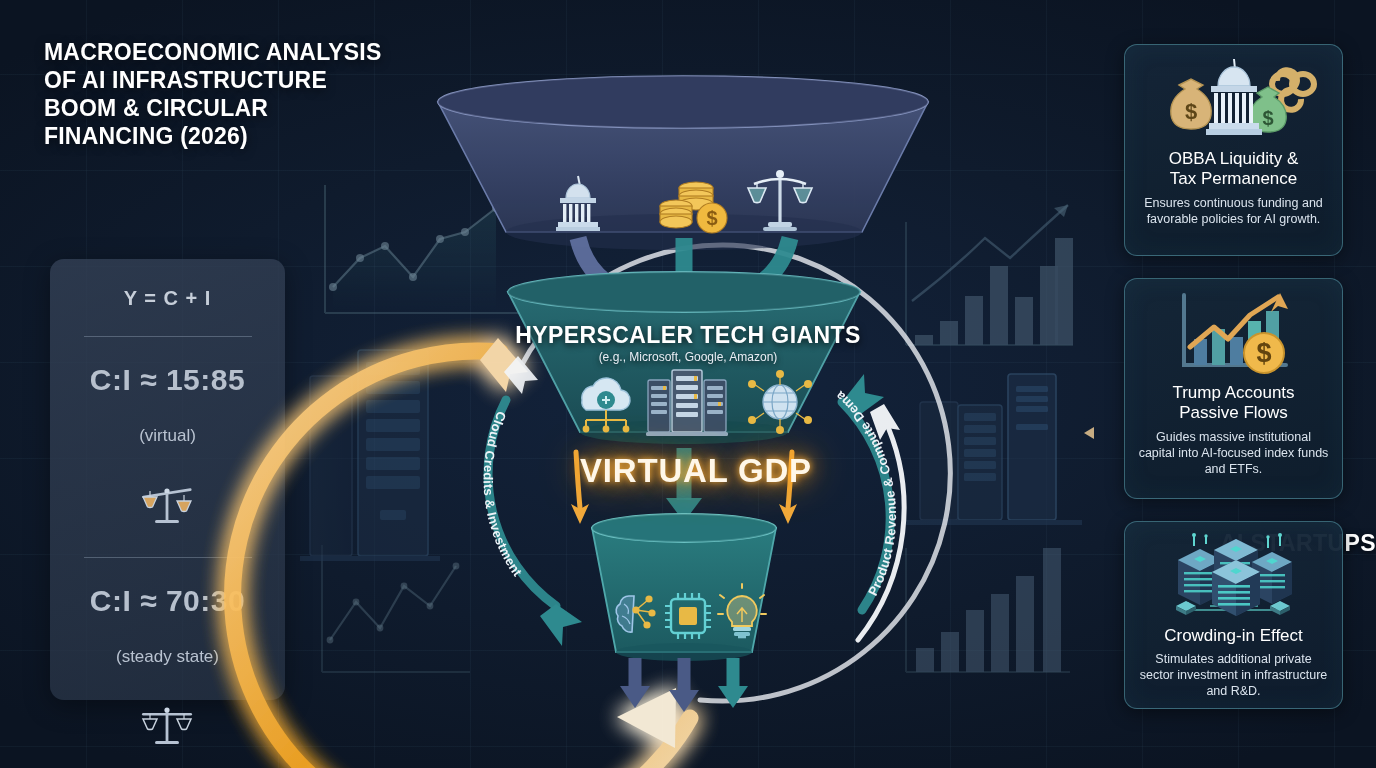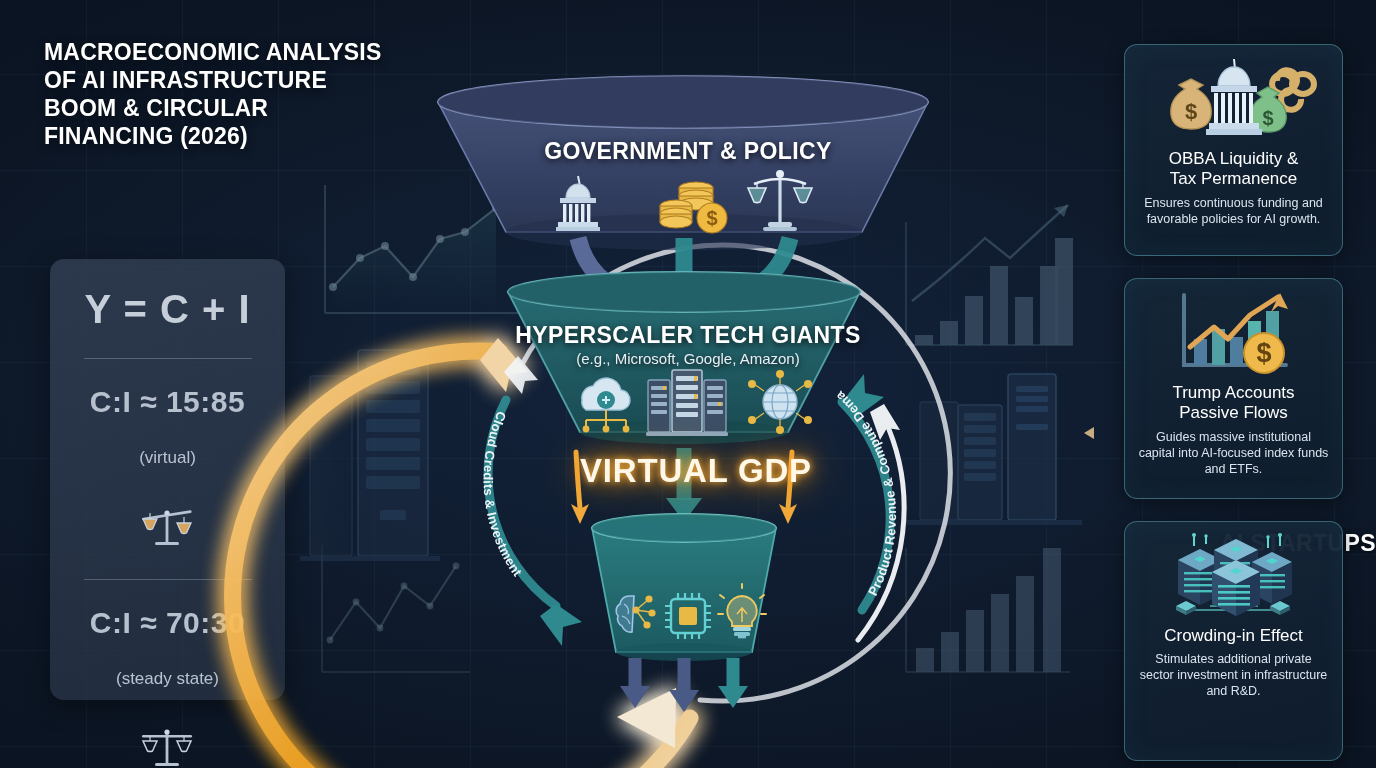--- a/index.html
+++ b/index.html
@@ -40,21 +40,21 @@
   
   .panel{
     position:absolute; left:50px; top:259px; width:235px; height:441px;
     background:linear-gradient(160deg, rgba(52,65,86,.78), rgba(40,52,70,.72));
     border-radius:14px;
     box-shadow:0 6px 26px rgba(0,0,0,.38);
     display:flex; flex-direction:column; align-items:center;
     padding:28px 16px 20px;
   }
   .panel .formula{
-    font-size:40px; font-weight:bold; color:#c6ced9; letter-spacing:1px;
+    font-size:20px; font-weight:bold; color:#c6ced9; letter-spacing:1px;
     margin-bottom:26px;
   }
   .panel hr{
     width:168px; border:0; border-top:1px solid rgba(190,205,225,.30);
     margin:0 0 26px;
   }
   .panel .ratio{
     font-size:30px; font-weight:bold; color:#b7c0cd; letter-spacing:.5px;
     white-space:nowrap;
   }
@@ -68,21 +68,21 @@
   .funnel-layer{ position:absolute; inset:0; }
   .funnel-label{
     position:absolute; text-align:center; width:100%;
     pointer-events:none;
   }
   .fl-title{
     font-size:23px; font-weight:bold; letter-spacing:.4px; color:#fff;
     text-shadow:0 2px 7px rgba(0,0,0,.8);
   }
   .fl-sub{
-    font-size:15px; color:#e9eef5; margin-top:1px;
+    font-size:12px; color:#e9eef5; margin-top:1px;
     text-shadow:0 2px 6px rgba(0,0,0,.8);
   }
 
   
   .vgdp{
     position:absolute; left:0; right:0; top:452px; text-align:center;
     pointer-events:none;
   }
   .vgdp .big{
     font-size:33px; font-weight:bold; color:#fff7e8; letter-spacing:.8px;
@@ -111,21 +111,21 @@
   .card .c-title{
     font-size:17px; font-weight:normal; color:#ffffff; text-align:center;
     line-height:1.2; margin-top:2px;
   }
   .card .c-desc{
     font-size:12.5px; color:#dbe4ee; text-align:center;
     line-height:1.28; margin-top:5px;
   }
   #card-0{ top:44px;  height:212px; }
   #card-1{ top:278px; height:221px; }
-  #card-2{ top:521px; height:240px; }
+  #card-2{ top:521px; height:188px; }
 </style>
 </head>
 <body>
 
 <div id="stage">
 
   <div class="bg-grid"></div>
 
   <svg class="bg-svg" width="1376" height="768" viewBox="0 0 1376 768">
     <defs>
@@ -397,23 +397,20 @@
     </g>
 
     <g>
       <text class="arc-text"><textPath href="#arcLeft" startOffset="8%">Cloud Credits &amp; Investment</textPath></text>
     </g>
     <g>
       <text class="arc-text"><textPath href="#arcRight" startOffset="10%">Product Revenue &amp; Compute Demand</textPath></text>
     </g>
   </svg>
 
-  <div class="funnel-label" style="top:138px;">
-    <div class="fl-title">GOVERNMENT &amp; POLICY</div>
-  </div>
 
   <div class="funnel-label" style="top:322px;">
     <div class="fl-title">HYPERSCALER TECH GIANTS</div>
     <div class="fl-sub">(e.g., Microsoft, Google, Amazon)</div>
   </div>
 
   <div class="funnel-label" style="top:530px;text-align:right;">
     <div class="fl-title">AI STARTUPS</div>
   </div>
 

